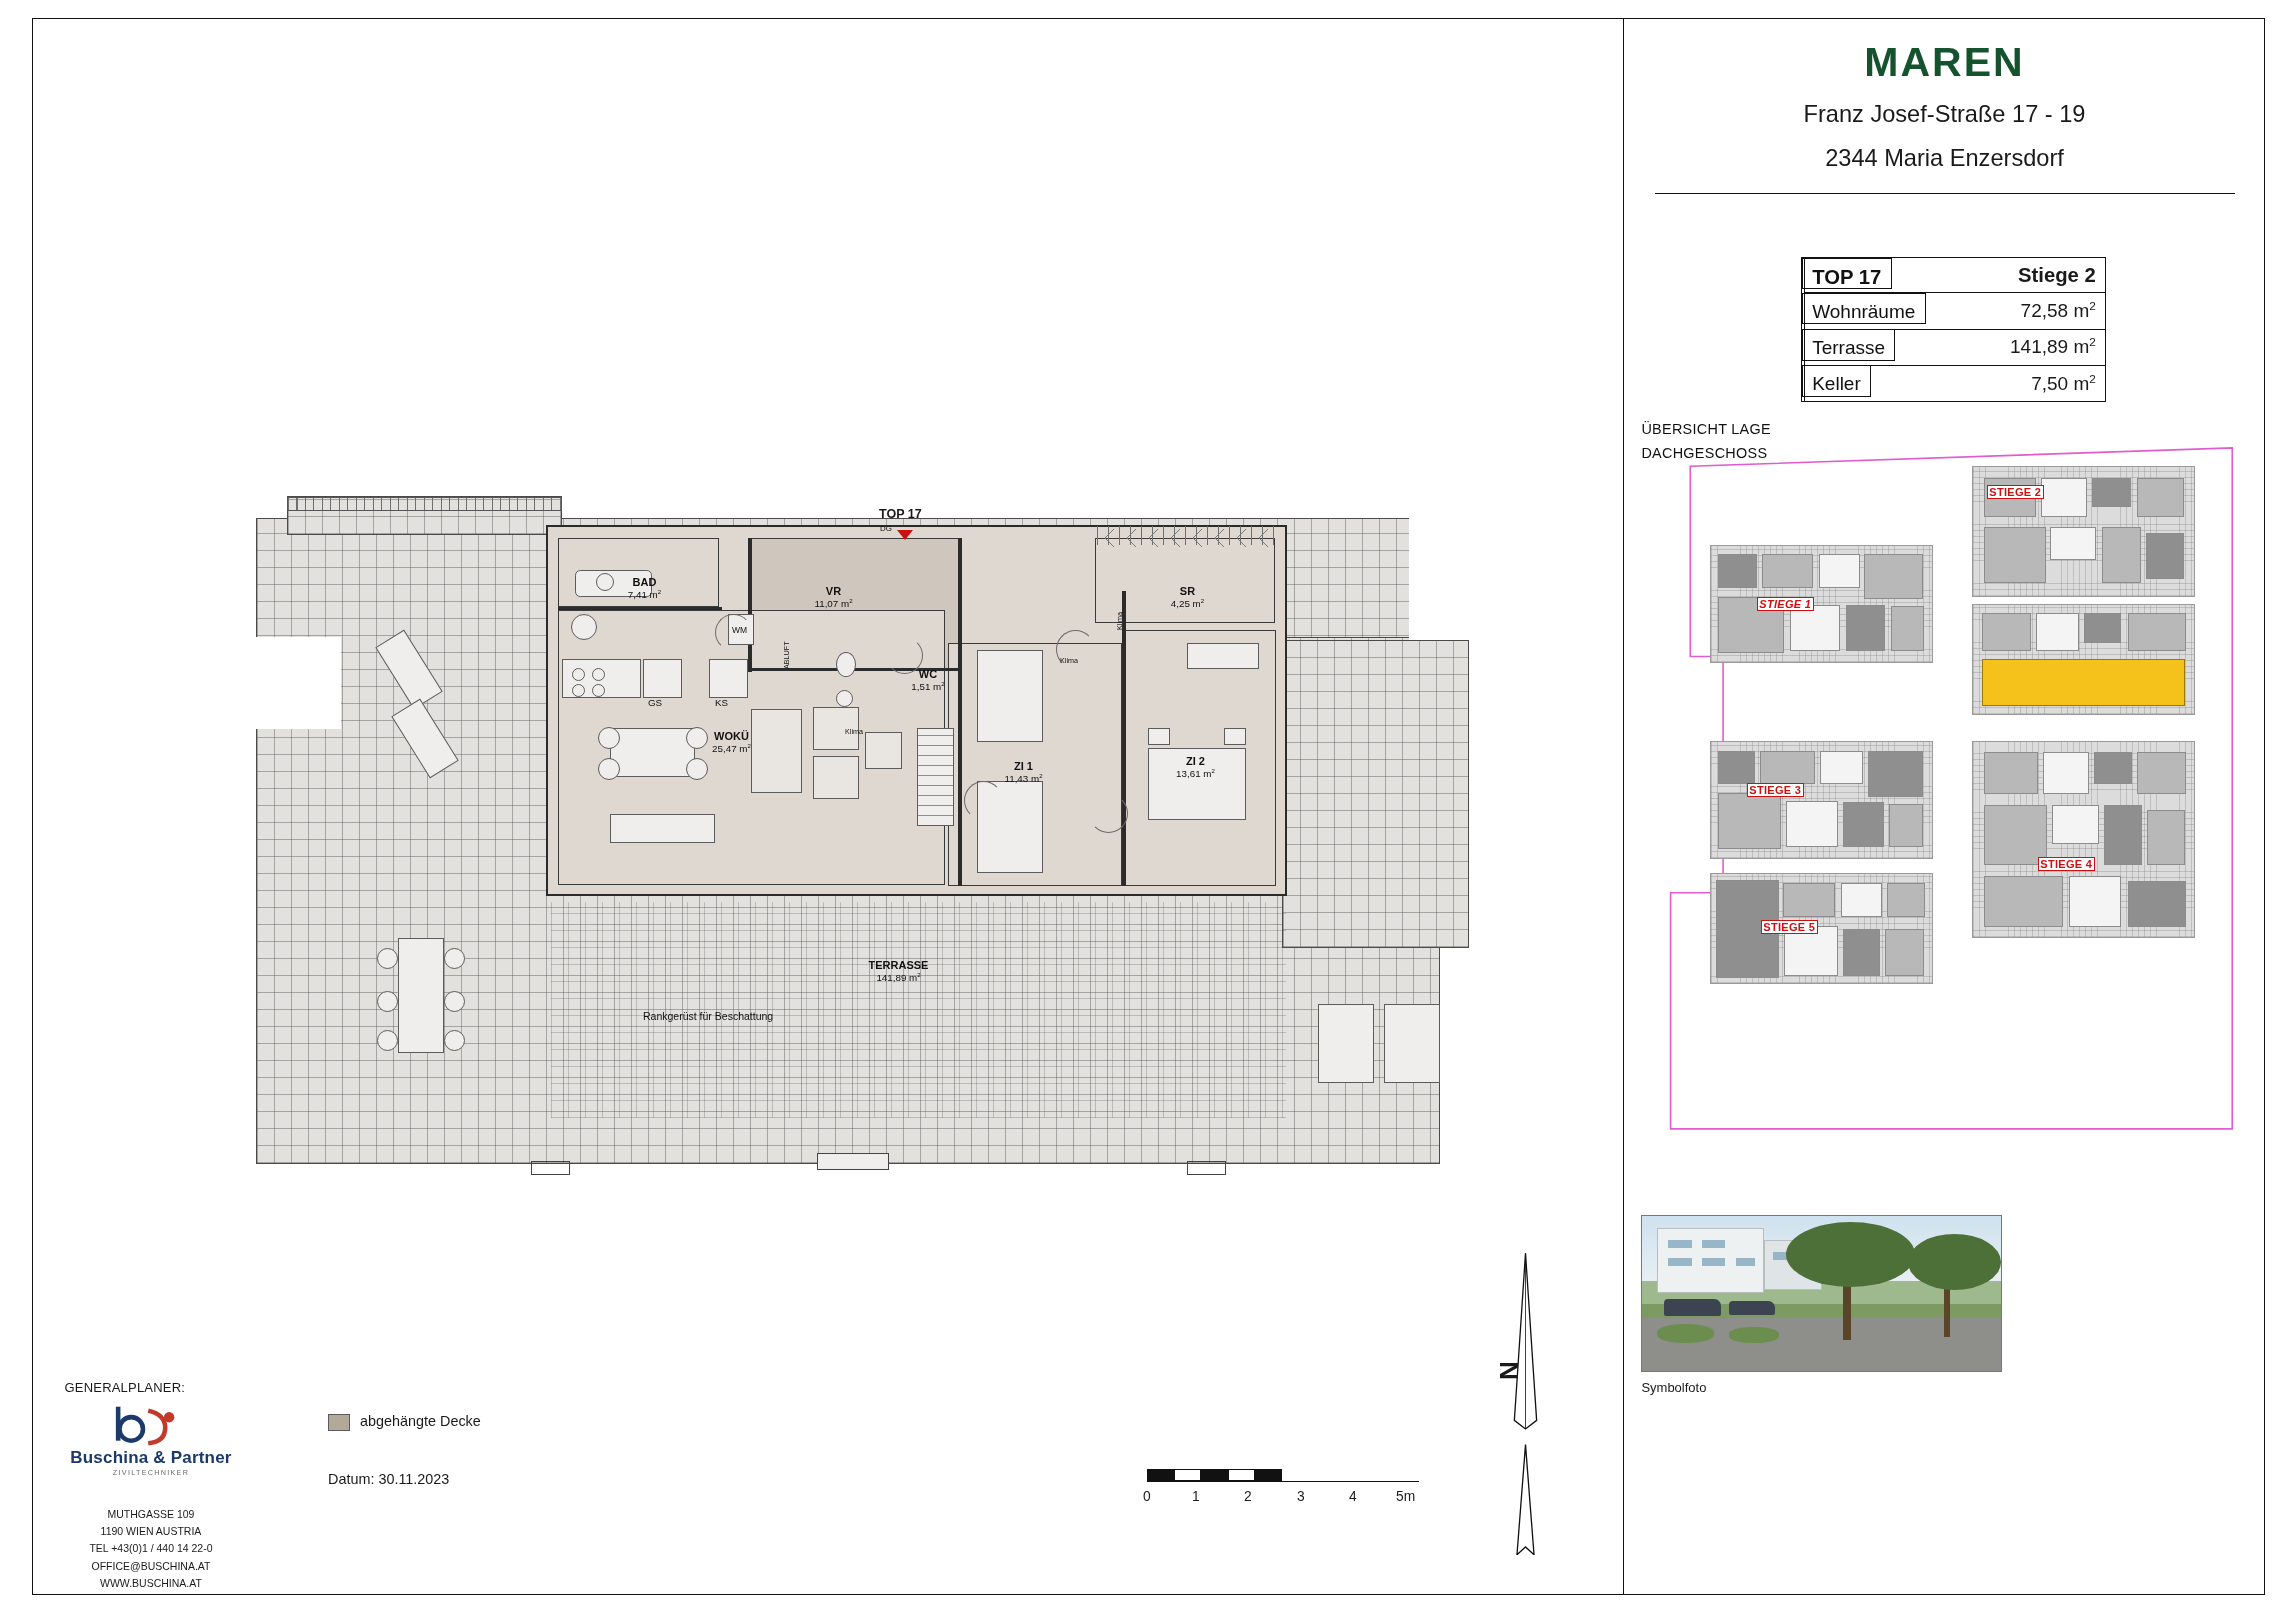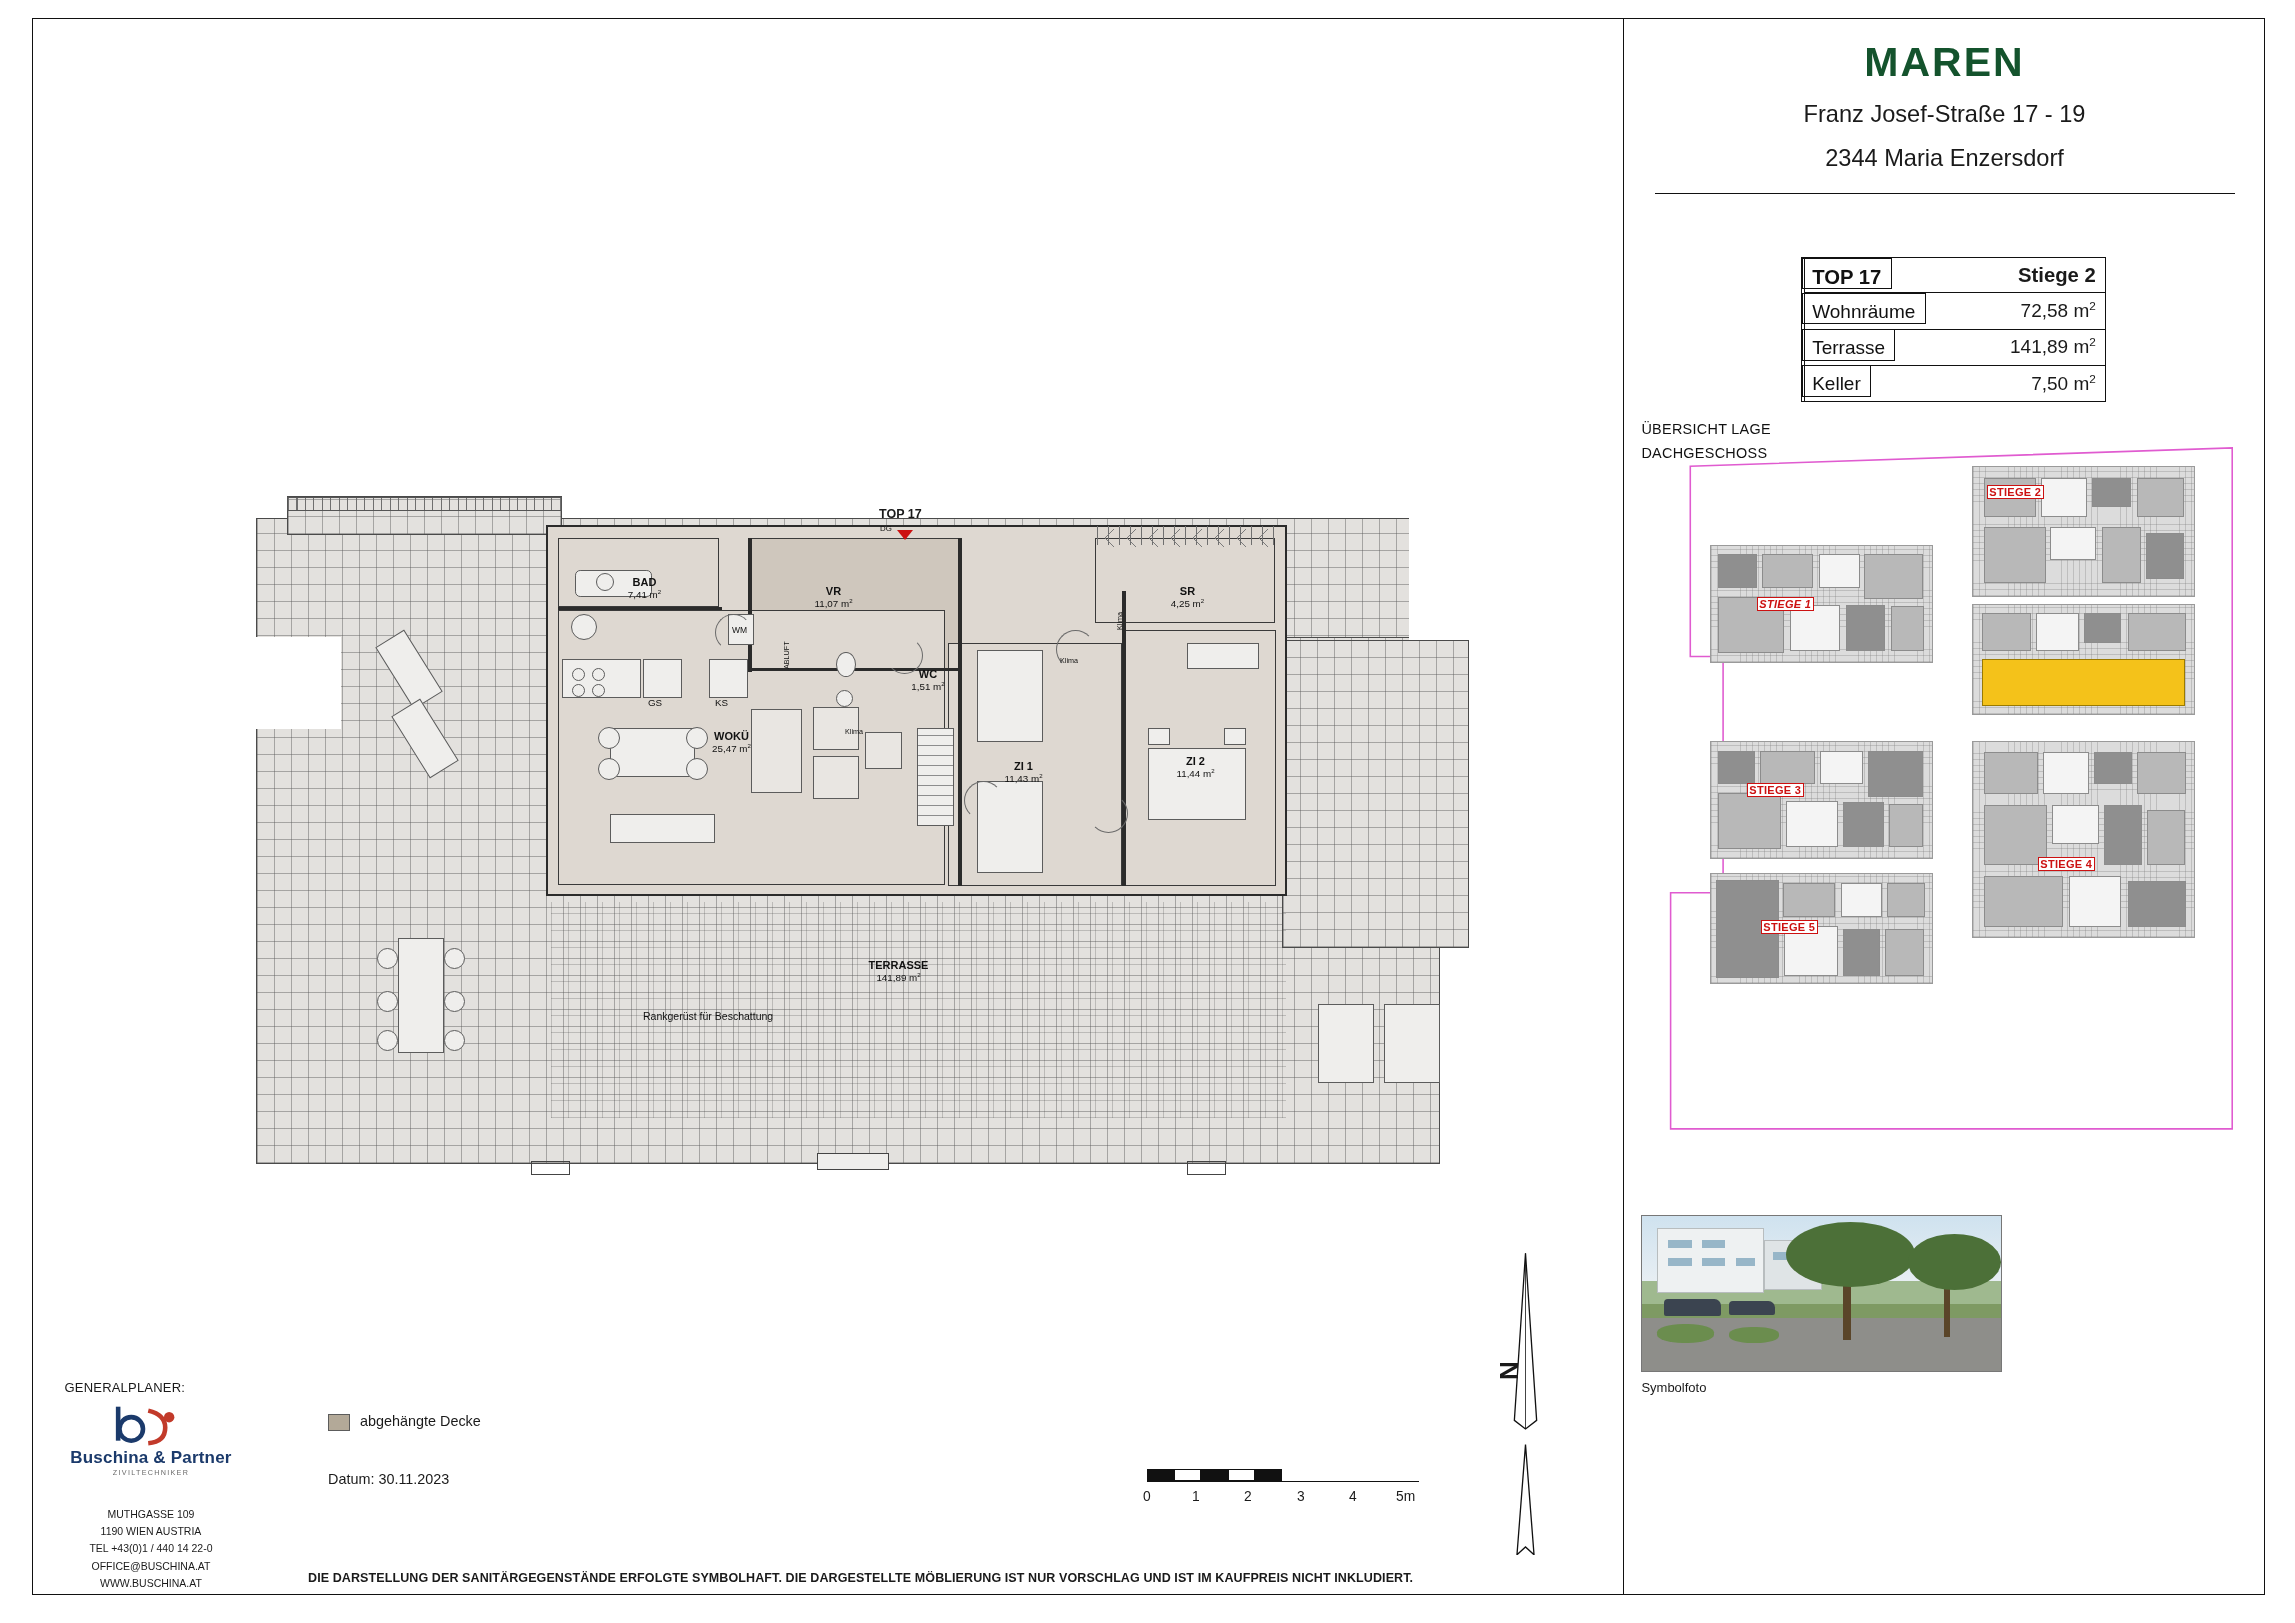--- a/index.html
+++ b/index.html
@@ -283,21 +283,21 @@
     <div class="lbl" style="left:656px;top:710px;width:85px;">
       <span class="nm">WOKÜ</span>
       <span class="ar"><span>25,47 m</span><sup>2</sup></span>
     </div>
     <div class="lbl" style="left:951px;top:740px;width:79px;">
       <span class="nm">ZI 1</span>
       <span class="ar"><span>11,43 m</span><sup>2</sup></span>
     </div>
     <div class="lbl" style="left:1123px;top:735px;width:79px;">
       <span class="nm">ZI 2</span>
-      <span class="ar"><span>11,44 m</span><sup>2</sup></span>
+      <span class="ar"><span>13,61 m</span><sup>2</sup></span>
     </div>
     <div class="lbl" style="left:813px;top:939px;width:105px;">
       <span class="nm">TERRASSE</span>
       <span class="ar"><span>141,89 m</span><sup>2</sup></span>
     </div>
 
     <div class="tiny" style="left:615px;top:677px;font-size:9.8px;">GS</div>
     <div class="tiny" style="left:682px;top:677px;font-size:9.8px;">KS</div>
     <div class="tiny" style="left:699px;top:605px;font-size:8.5px;">WM</div>
     <div class="tiny rot" style="left:749px;top:649px;">ABLUFT</div>
@@ -326,21 +326,20 @@
       <div class="logo-sub">ZIVILTECHNIKER</div>
     </div>
     <div class="addr-blk" style="left:26px;top:1486px;width:184px;">
       <div>MUTHGASSE 109</div>
       <div>1190 WIEN  AUSTRIA</div>
       <div>TEL +43(0)1 / 440 14 22-0</div>
       <div>OFFICE@BUSCHINA.AT</div>
       <div>WWW.BUSCHINA.AT</div>
     </div>
 
-    <div class="footnote" style="left:275px;top:1549px;">DIE DARSTELLUNG DER SANITÄRGEGENSTÄNDE ERFOLGTE SYMBOLHAFT. DIE DARGESTELLTE MÖBLIERUNG IST NUR VORSCHLAG UND IST IM KAUFPREIS NICHT INKLUDIERT.</div>
 
     <div class="scalebar" style="left:1114px;top:1440px;width:282px;height:39px;">
       <div class="sb-axis" style="left:0;top:21px;width:272px;"></div>
       <div class="sb-seg fill" style="left:0;top:9.2px;width:27px;"></div>
       <div class="sb-seg" style="left:27px;top:9.2px;width:27px;"></div>
       <div class="sb-seg fill" style="left:54px;top:9.2px;width:27px;"></div>
       <div class="sb-seg" style="left:81px;top:9.2px;width:27px;"></div>
       <div class="sb-seg fill" style="left:108px;top:9.2px;width:27px;"></div>
       <div class="sb-lbl" style="left:-3.9px;top:29px;">0</div>
       <div class="sb-lbl" style="left:45px;top:29px;">1</div>

